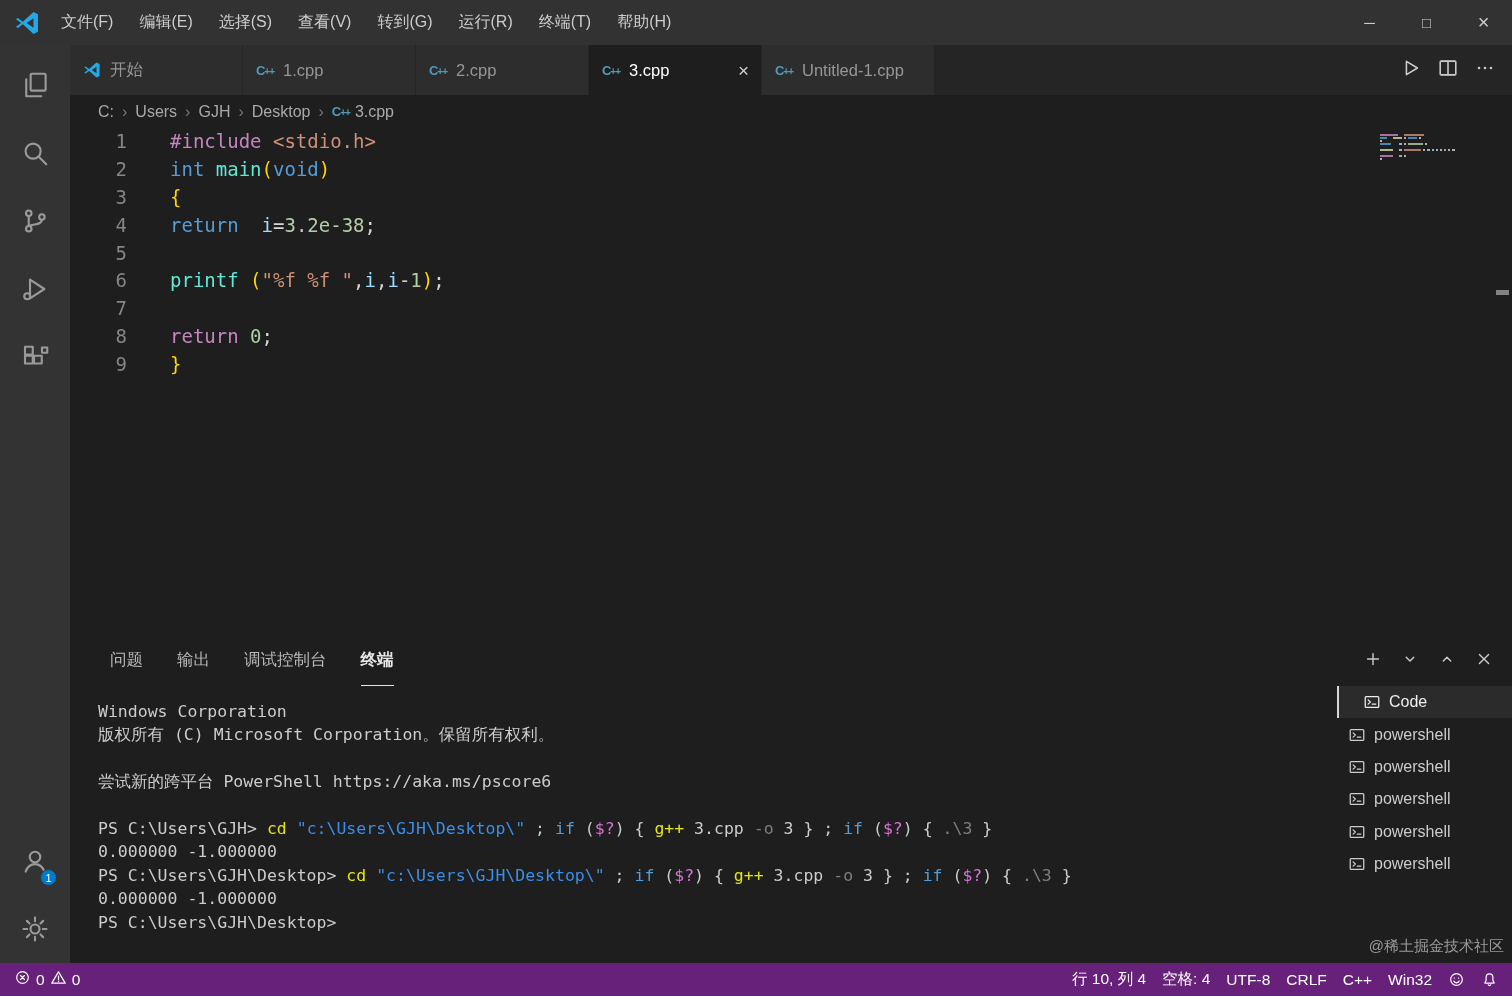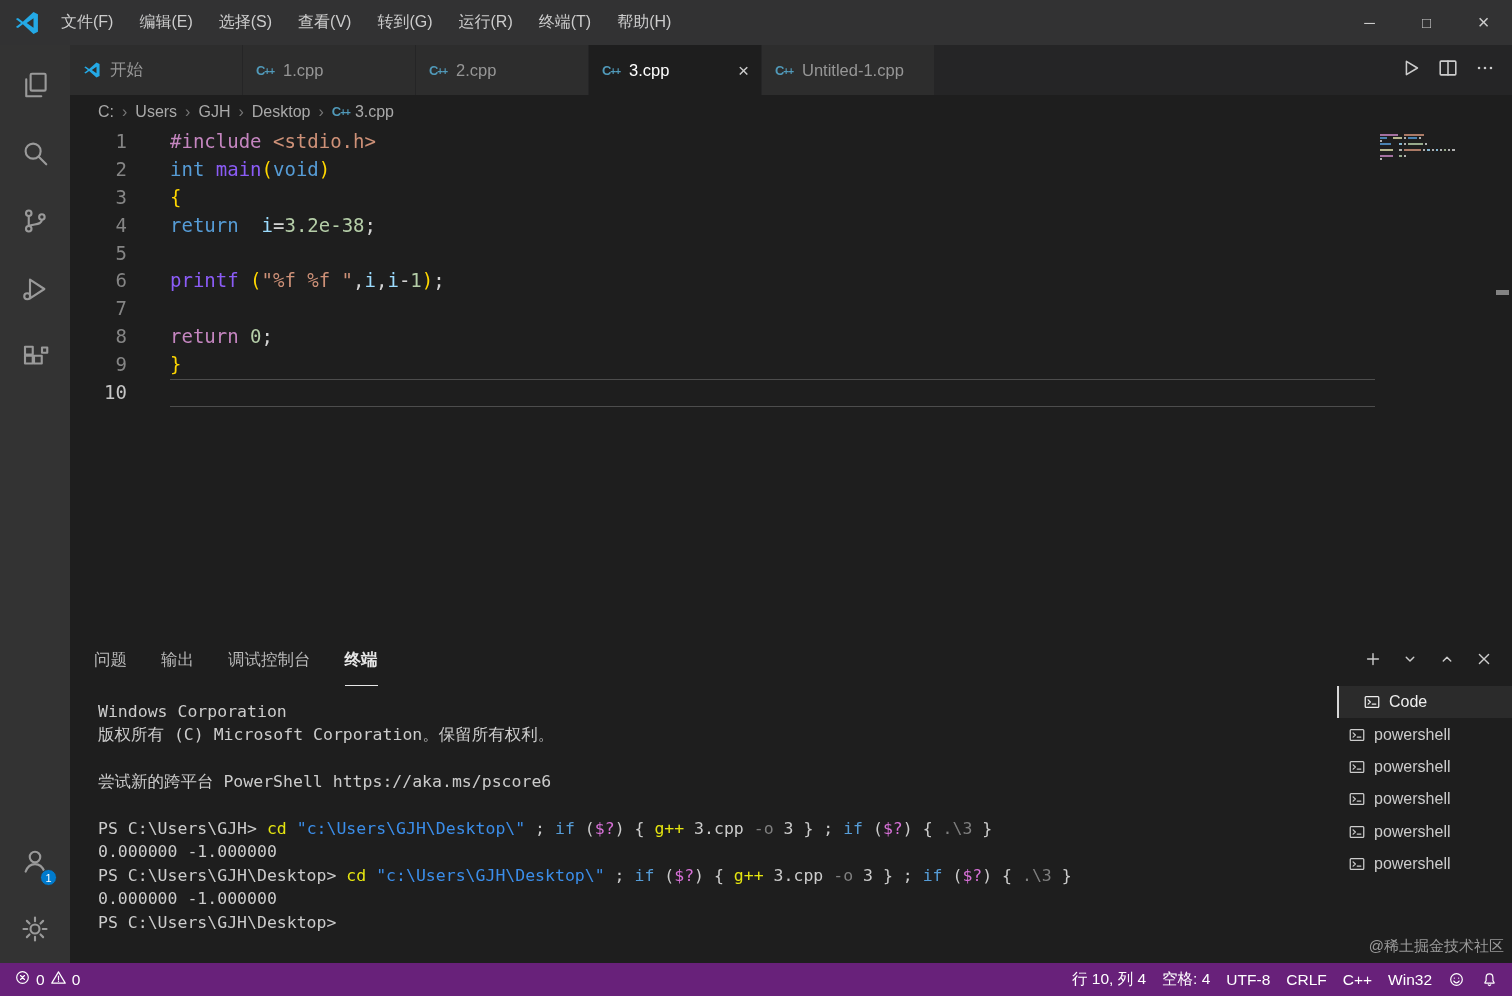--- a/index.html
+++ b/index.html
@@ -50,33 +50,33 @@
 
   
   #editor{flex:1;position:relative;overflow:hidden;background:var(--editor-bg,#1e1e1e);
     font-family:"DejaVu Sans Mono","Liberation Mono",monospace;font-size:19px;}
   .code-line{display:flex;height:27.9px;line-height:27.9px;position:relative;white-space:pre;}
   .ln{width:57px;flex:none;text-align:right;color:#858585;}
   .code-text{margin-left:43px;white-space:pre;}
   .code-line.current .ln{color:#c6c6c6;}
   .code-line.current::after{content:"";position:absolute;left:100px;right:137px;top:0;bottom:0;
     border-top:1px solid #4d4d4d;border-bottom:1px solid #4d4d4d;pointer-events:none;}
-  .tk-macro{color:#c586c0}.tk-keyword{color:#569cd6}.tk-func{color:#8b5cf6}.tk-string{color:#ce9178}
+  .tk-macro{color:#c586c0}.tk-keyword{color:#569cd6}.tk-func{color:#5eead4}.tk-string{color:#ce9178}
   .tk-num{color:#b5cea8}.tk-var{color:#9cdcfe}.tk-brace{color:#ffd700}.tk-plain{color:#d4d4d4}
   #minimap{position:absolute;top:6px;right:52px;width:80px;}
   .mm-line{height:2px;margin-bottom:1px;display:flex;gap:2px;}
   .mm-tk{height:2px;opacity:.8;}
   .mmc-macro{background:#c586c0}.mmc-keyword{background:#569cd6}.mmc-func{background:#dcdcaa}
   .mmc-string{background:#ce9178}.mmc-num{background:#b5cea8}.mmc-var{background:#9cdcfe}
   .mmc-brace{background:#d4d4d4}.mmc-plain{background:#d4d4d4}.mmc-space{background:transparent}
   #overview-marker{position:absolute;right:3px;top:162px;width:13px;height:5px;background:rgba(255,255,255,.45);}
 
   
   #panel{height:328px;flex:none;display:flex;flex-direction:column;background:var(--editor-bg,#1e1e1e);position:relative;}
-  #panel-header{height:51px;flex:none;display:flex;align-items:center;padding-left:24px;}
+  #panel-header{height:51px;flex:none;display:flex;align-items:center;padding-left:40px;}
   #panel-tabs{display:flex;height:100%;}
   .panel-tab{margin-right:34px;font-size:16.5px;color:#b8b8b8;display:flex;align-items:center;height:100%;
     border-bottom:1.5px solid transparent;}
   .panel-tab.active{color:#e7e7e7;border-bottom:1.5px solid #e7e7e7;font-weight:bold;}
   #panel-actions{margin-left:auto;display:flex;align-items:center;gap:17px;padding-right:18px;color:#cccccc;}
   #panel-actions svg{width:20px;height:20px;}
   #panel-body{flex:1;display:flex;min-height:0;}
   #terminal-output{flex:1;padding:14px 0 0 28px;overflow:hidden;
     font-family:"DejaVu Sans Mono","Liberation Mono",monospace;font-size:16.5px;color:#cccccc;}
   .t-line{height:23.4px;line-height:23.4px;white-space:pre;}
@@ -251,21 +251,20 @@
         <div id="editor-lines">
             <div class="code-line"><span class="ln">1</span><span class="code-text"><span class="tk-macro">#include</span><span class="tk-plain"> </span><span class="tk-string">&lt;stdio.h&gt;</span></span></div>
             <div class="code-line"><span class="ln">2</span><span class="code-text"><span class="tk-keyword">int</span><span class="tk-plain"> </span><span class="tk-func">main</span><span class="tk-brace">(</span><span class="tk-keyword">void</span><span class="tk-brace">)</span></span></div>
             <div class="code-line"><span class="ln">3</span><span class="code-text"><span class="tk-brace">{</span></span></div>
             <div class="code-line"><span class="ln">4</span><span class="code-text"><span class="tk-keyword">return</span><span class="tk-plain">  </span><span class="tk-var">i</span><span class="tk-plain">=</span><span class="tk-num">3.2e-38</span><span class="tk-plain">;</span></span></div>
             <div class="code-line"><span class="ln">5</span><span class="code-text"></span></div>
             <div class="code-line"><span class="ln">6</span><span class="code-text"><span class="tk-func">printf</span><span class="tk-plain"> </span><span class="tk-brace">(</span><span class="tk-string">"%f %f "</span><span class="tk-plain">,</span><span class="tk-var">i</span><span class="tk-plain">,</span><span class="tk-var">i</span><span class="tk-plain">-</span><span class="tk-num">1</span><span class="tk-brace">)</span><span class="tk-plain">;</span></span></div>
             <div class="code-line"><span class="ln">7</span><span class="code-text"></span></div>
             <div class="code-line"><span class="ln">8</span><span class="code-text"><span class="tk-macro">return</span><span class="tk-plain"> </span><span class="tk-num">0</span><span class="tk-plain">;</span></span></div>
             <div class="code-line"><span class="ln">9</span><span class="code-text"><span class="tk-brace">}</span></span></div>
-            <div class="code-line current"><span class="ln">10</span><span class="code-text"></span></div>
           </div>
         <div id="minimap">
             <div class="mm-line">
               <span class="mm-tk mmc-macro" style="width: 17.6px;"></span>
               <span class="mm-tk mmc-space" style="width: 2.2px;"></span>
               <span class="mm-tk mmc-string" style="width: 19.8px;"></span>
             </div>
             <div class="mm-line">
               <span class="mm-tk mmc-keyword" style="width: 6.6px;"></span>
               <span class="mm-tk mmc-space" style="width: 2.2px;"></span>

